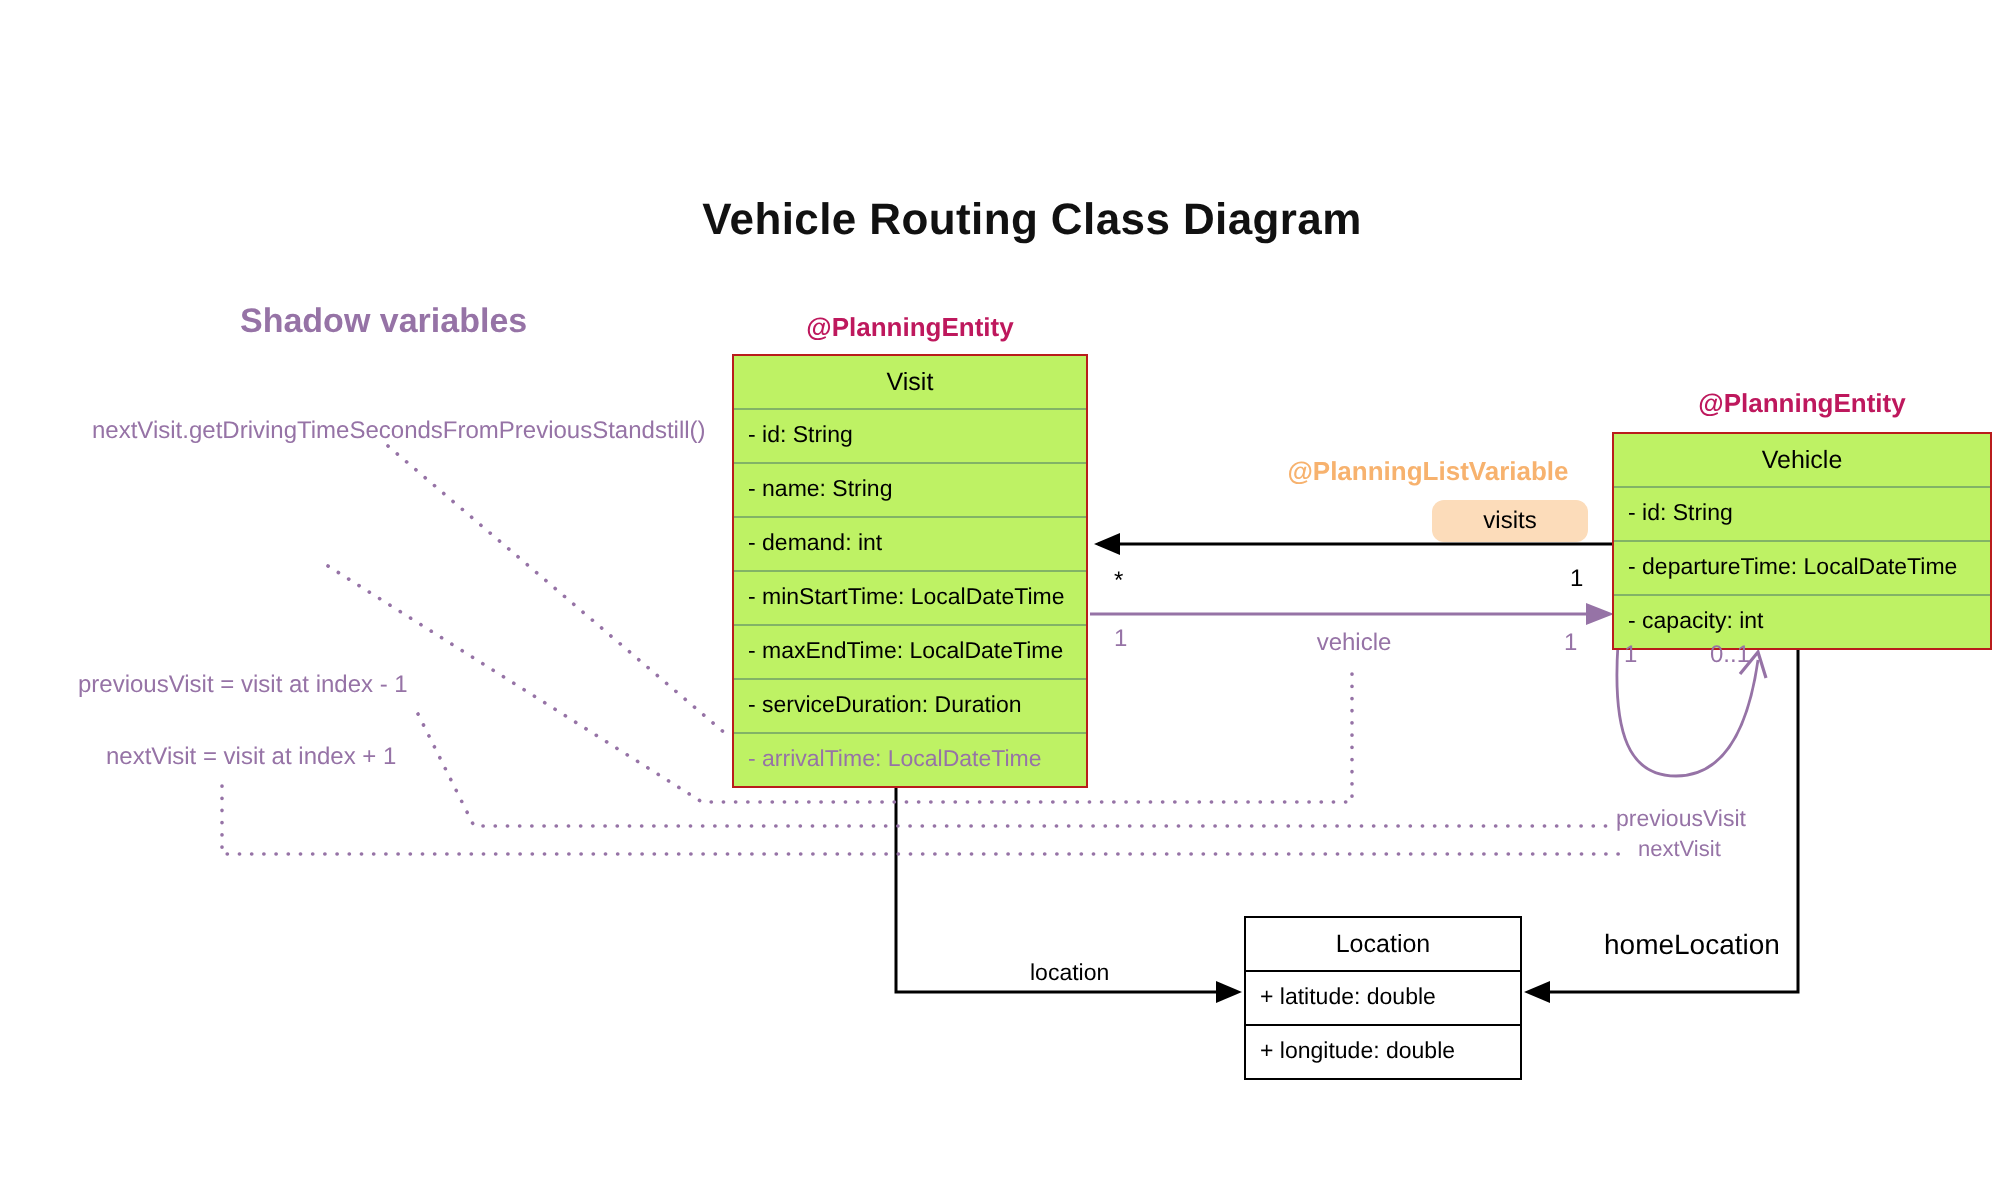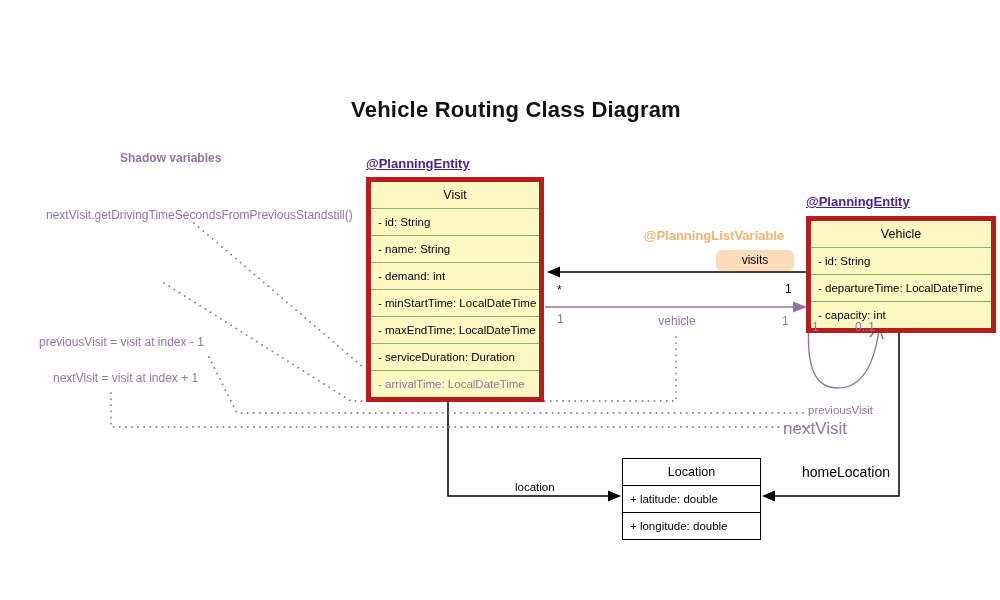--- a/index.html
+++ b/index.html
@@ -8,46 +8,46 @@
     font-family:"Liberation Sans",sans-serif;
     margin-left:16px;
   }
   .abs{position:absolute;}
   #title{
     left:0;top:97px;width:1000px;text-align:center;
     font-size:22px;font-weight:bold;color:#111111;letter-spacing:.2px;
   }
   
   .purple{color:#9673a6;}
-  #shadow-heading{left:104px;top:151px;font-size:12px;font-weight:bold;}
+  #shadow-heading{left:104px;top:151px;font-size:17px;font-weight:bold;}
   .shadow-line{font-size:12px;white-space:nowrap;}
   #sv-line-0{left:27px;top:181px;}
   #sv-line-1{left:30px;top:208px;}
   #sv-line-2{left:25px;top:254px;}
   #sv-line-3{left:23px;top:335px;text-align:right;}
   #sv-line-4{left:37px;top:371px;}
   
-  .class-box{box-sizing:border-box;background:#fef9c3;border:5px solid #b91c1c;}
+  .class-box{box-sizing:border-box;background:#bef264;border:1px solid #b91c1c;}
   .class-box.plain{background:#ffffff;border:1px solid #000000;}
   .class-header{
     height:26px;line-height:26px;text-align:center;font-size:12.5px;color:#000000;
     white-space:nowrap;
   }
   .class-row{
     height:26px;line-height:26px;padding:0 7px;font-size:11.5px;color:#000000;
     border-top:1px solid #82b366;white-space:nowrap;overflow:visible;
   }
   .plain .class-row{border-top:1px solid #000000;}
   .class-row.shadow-attr{color:#9673a6;}
   #visit-box{left:350px;top:177px;width:178px;}
   #vehicle-box{left:790px;top:216px;width:190px;}
   #location-box{left:606px;top:458px;width:139px;}
   
   .entity-annotation{
-    font-size:13px;font-weight:bold;color:#4c1d95;white-space:nowrap;text-decoration:underline;
+    font-size:13px;font-weight:bold;color:#be185d;text-align:center;white-space:nowrap;
   }
   #visit-annotation{left:350px;top:156px;width:178px;}
   #vehicle-annotation{left:790px;top:194px;width:190px;}
   #plv-annotation{
     left:608px;top:228px;width:180px;text-align:center;
     font-size:13px;font-weight:bold;color:#f7b26e;white-space:nowrap;
   }
   #visits-chip{
     left:700px;top:250px;width:78px;height:21px;line-height:21px;
     background:#fcdcba;border-radius:6px;text-align:center;
@@ -57,21 +57,21 @@
   .mult{font-size:12px;white-space:nowrap;}
   .black{color:#000000;}
   #mult-visits-star{left:541px;top:283px;}
   #mult-visits-one{left:769px;top:282px;}
   #mult-vehicle-left{left:541px;top:312px;}
   #label-vehicle{left:631px;top:314px;width:60px;text-align:center;}
   #mult-vehicle-right{left:766px;top:314px;}
   #mult-self-one{left:796px;top:320px;}
   #mult-self-zeroone{left:839px;top:320px;}
   #label-previousvisit{left:792px;top:404px;font-size:11.5px;}
-  #label-nextvisit{left:767px;top:419px;font-size:17px;}
+  #label-nextvisit{left:803px;top:419px;font-size:11px;}
   #label-location{left:499px;top:481px;font-size:11.5px;}
   #label-homelocation{left:786px;top:464px;font-size:14px;}
   svg.layer{left:0;top:0;pointer-events:none;}
 </style>
 </head>
 <body>
 
 <div id="canvas">
 
   <svg class="layer abs" width="1000" height="600" viewBox="0 0 1000 600">

